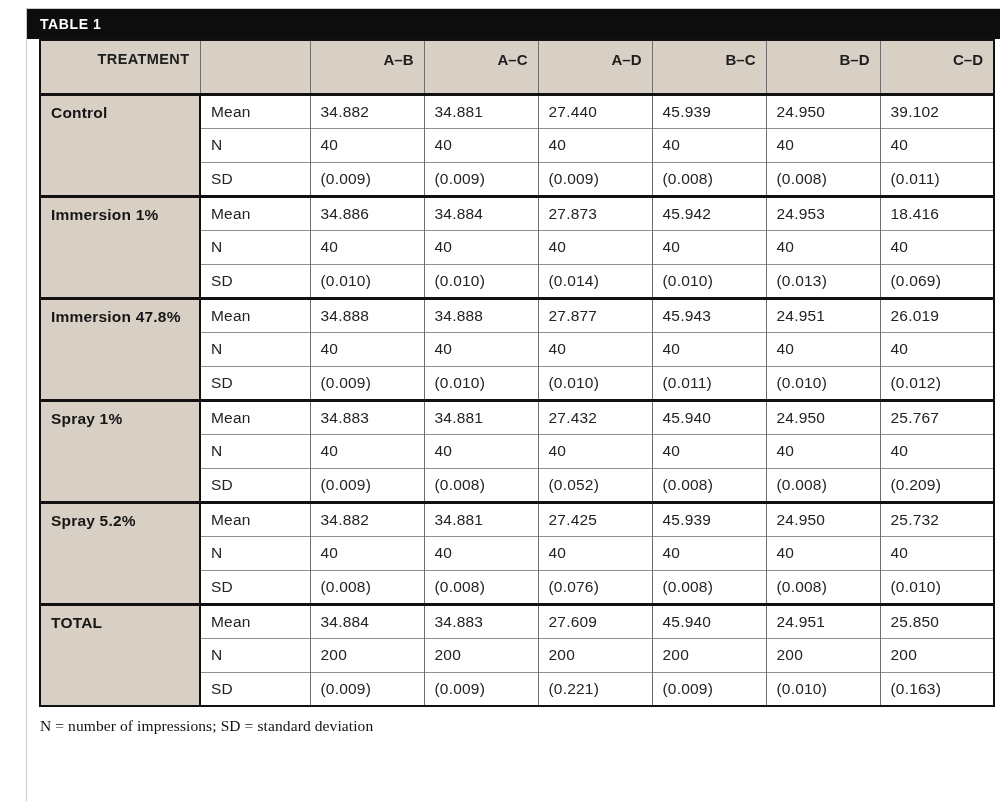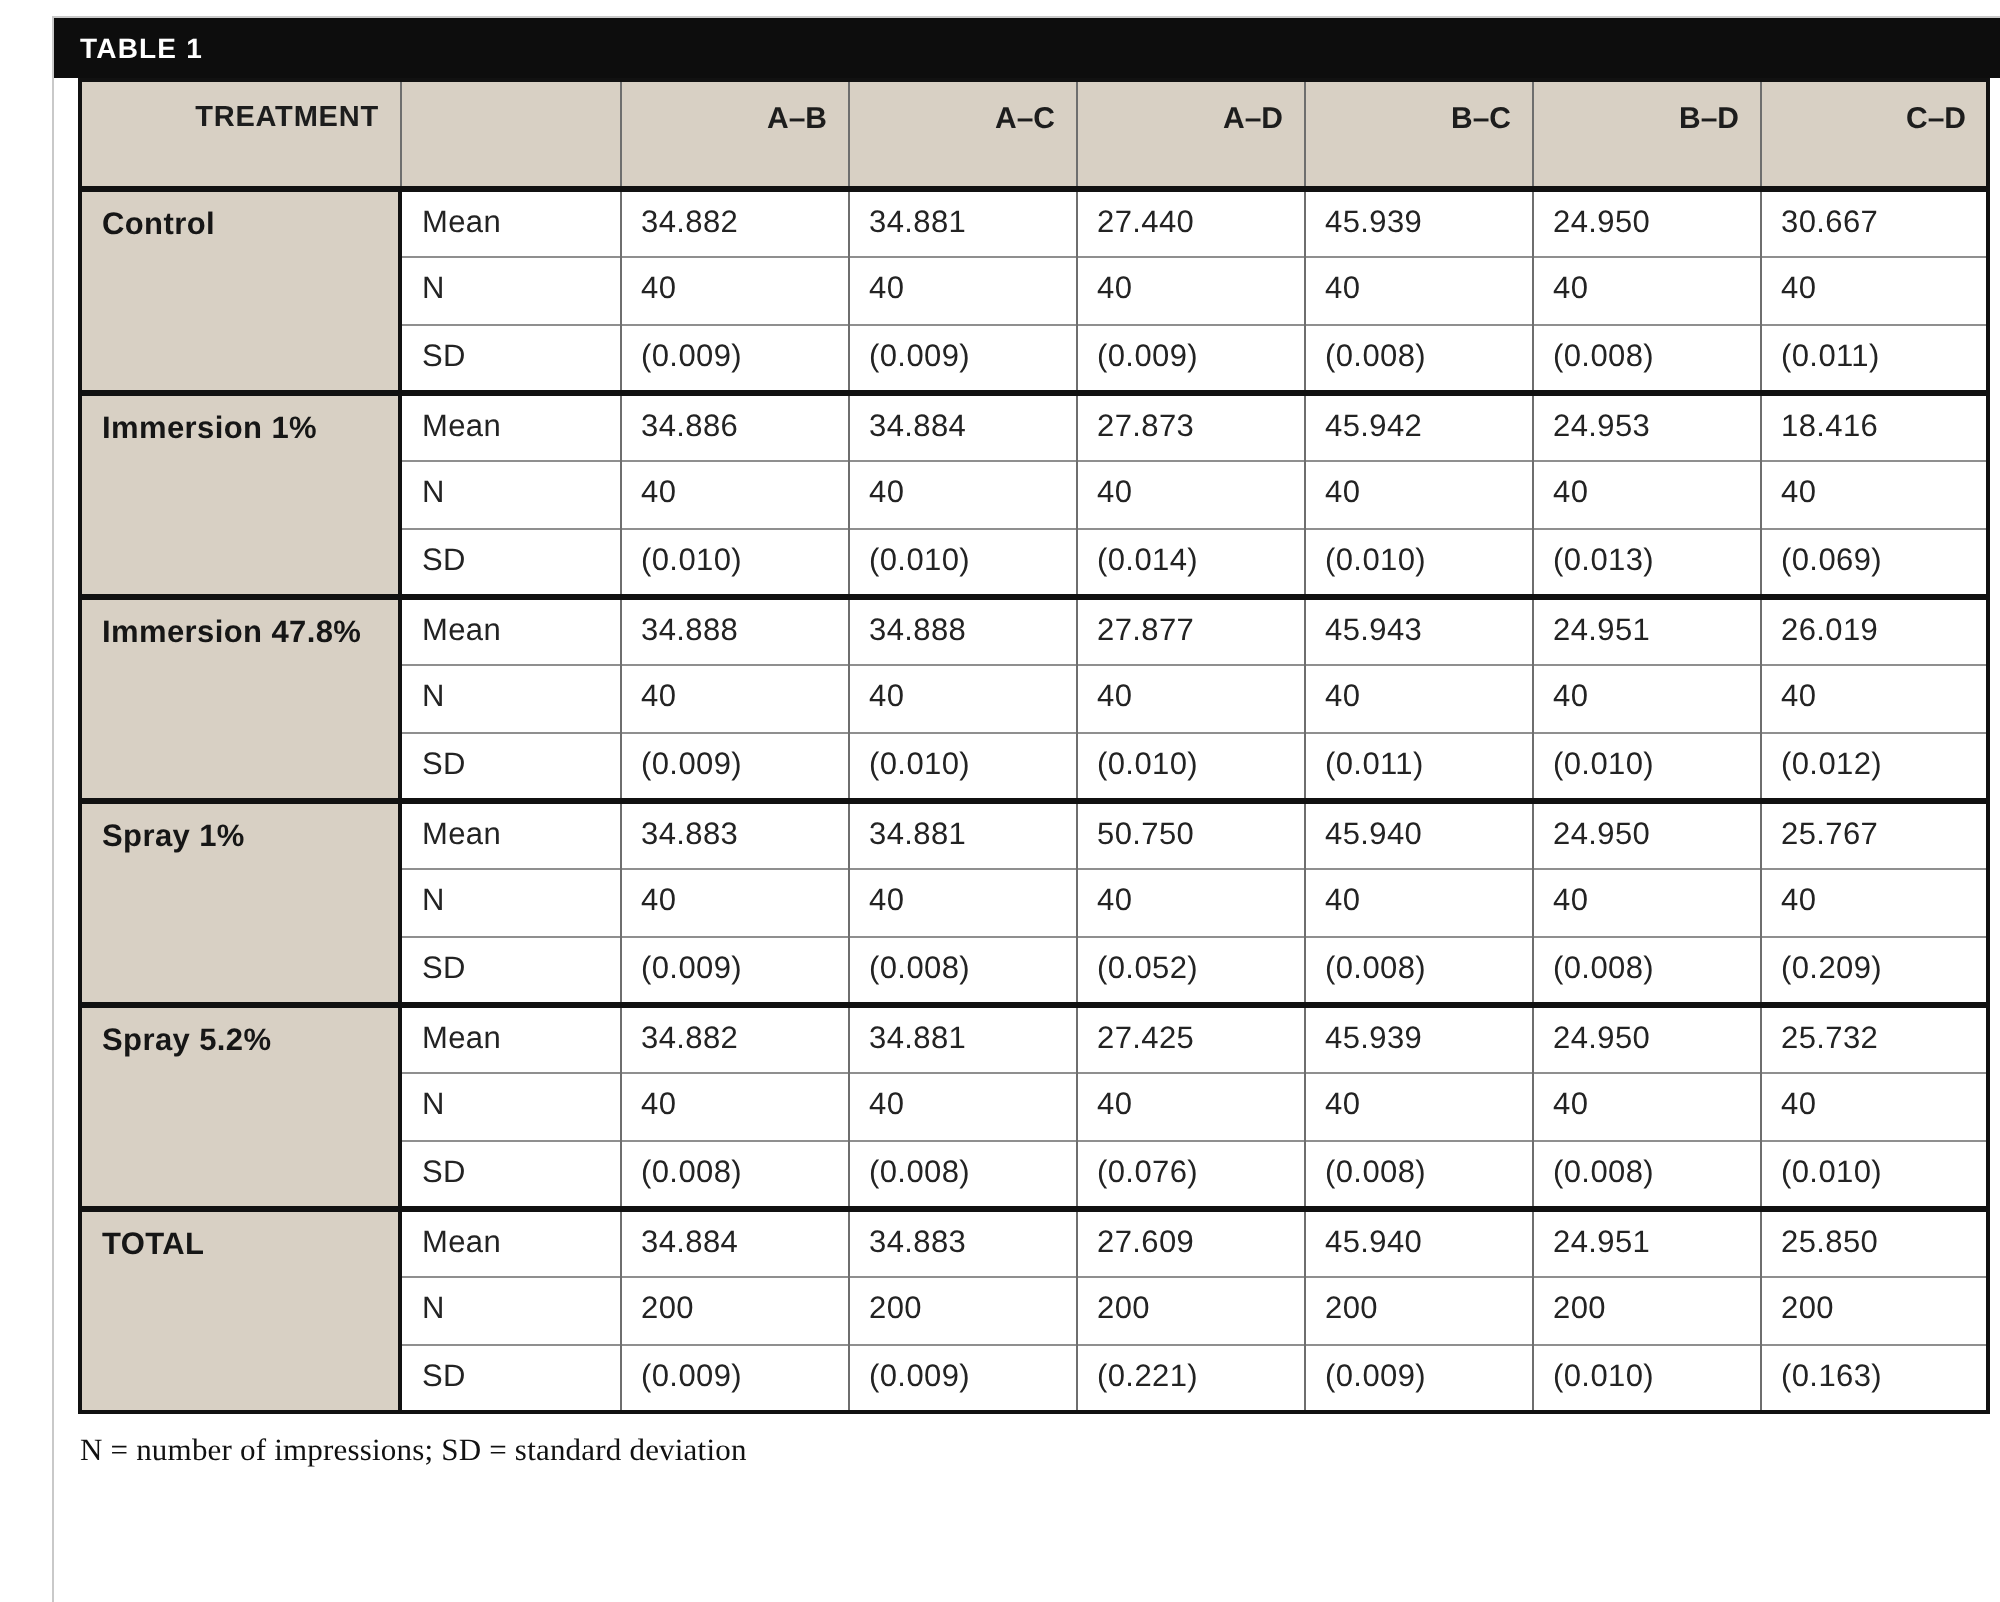--- a/index.html
+++ b/index.html
@@ -146,21 +146,21 @@
       </thead>
     <tbody>
           <tr class="r-mean">
             <td rowspan="3" class="treat-cell">Control</td>
             <td>Mean</td>
             <td>34.882</td>
             <td>34.881</td>
             <td>27.440</td>
             <td>45.939</td>
             <td>24.950</td>
-            <td>30.667</td>
+            <td>39.102</td>
           </tr>
           <tr class="r-n">
             <td>N</td>
             <td>40</td>
             <td>40</td>
             <td>40</td>
             <td>40</td>
             <td>40</td>
             <td>40</td>
           </tr>
@@ -233,21 +233,21 @@
             <td>(0.010)</td>
             <td>(0.012)</td>
           </tr>
         </tbody>
         <tbody>
           <tr class="r-mean">
             <td rowspan="3" class="treat-cell">Spray 1%</td>
             <td>Mean</td>
             <td>34.883</td>
             <td>34.881</td>
-            <td>50.750</td>
+            <td>27.432</td>
             <td>45.940</td>
             <td>24.950</td>
             <td>25.767</td>
           </tr>
           <tr class="r-n">
             <td>N</td>
             <td>40</td>
             <td>40</td>
             <td>40</td>
             <td>40</td>

